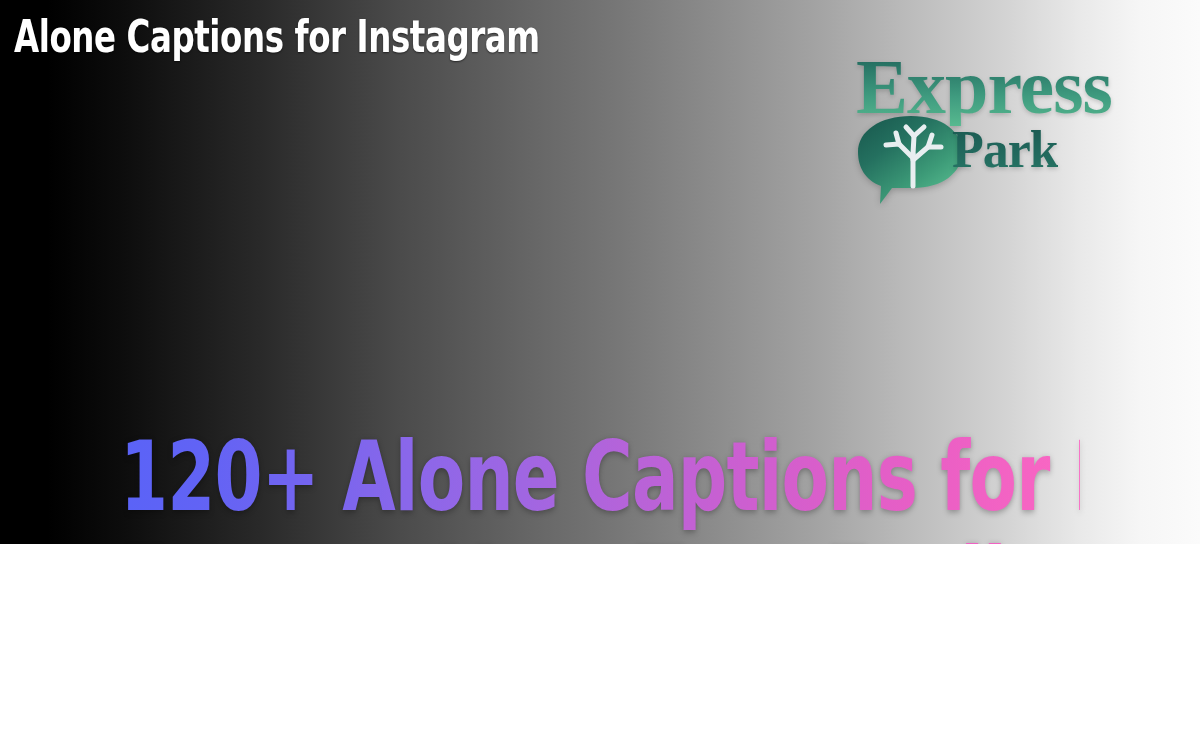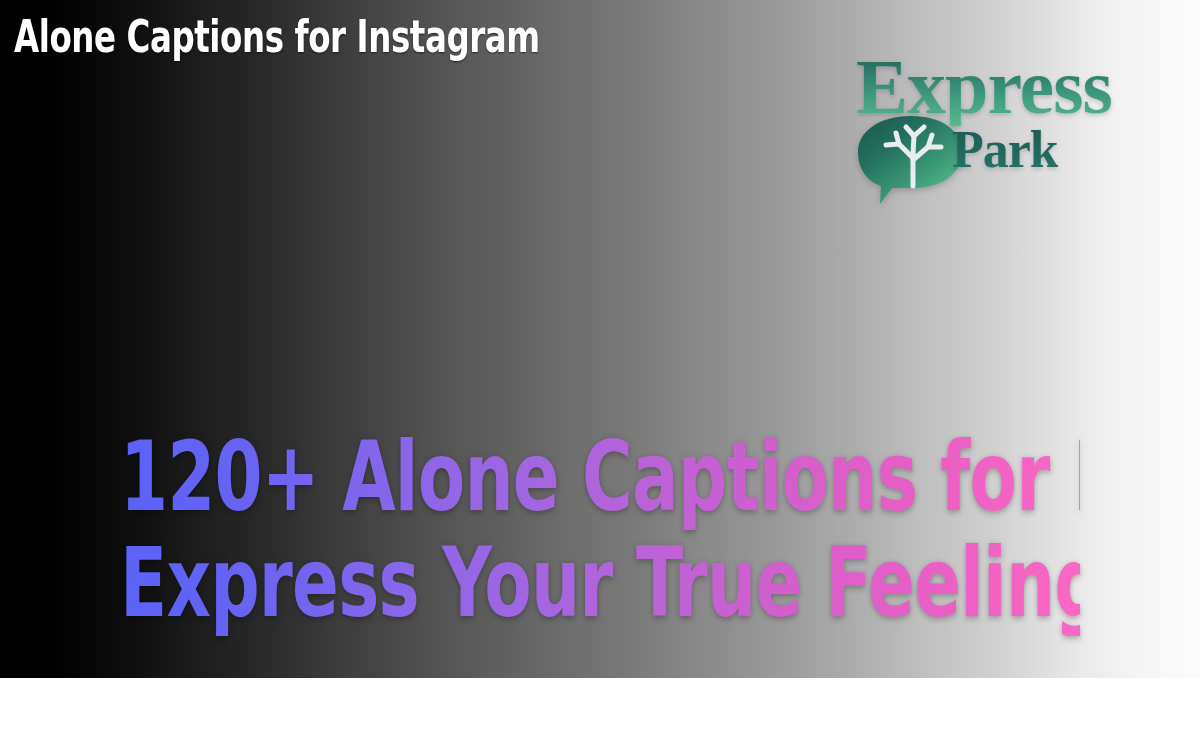--- a/index.html
+++ b/index.html
@@ -4,21 +4,21 @@
 <style>
   html, body {
     margin: 0;
     padding: 0;
     background: #ffffff;
   }
 
   #page {
     position: relative;
     width: 1200px;
-    height: 678px;
+    height: 544px;
     overflow: hidden;
     background: linear-gradient(90deg,
         #000000 0%,
         #000000 4%,
         #0c0c0c 10%,
         #2a2a2a 22%,
         #4a4a4a 33%,
         #636363 43%,
         #787878 52%,
         #8d8d8d 60%,

